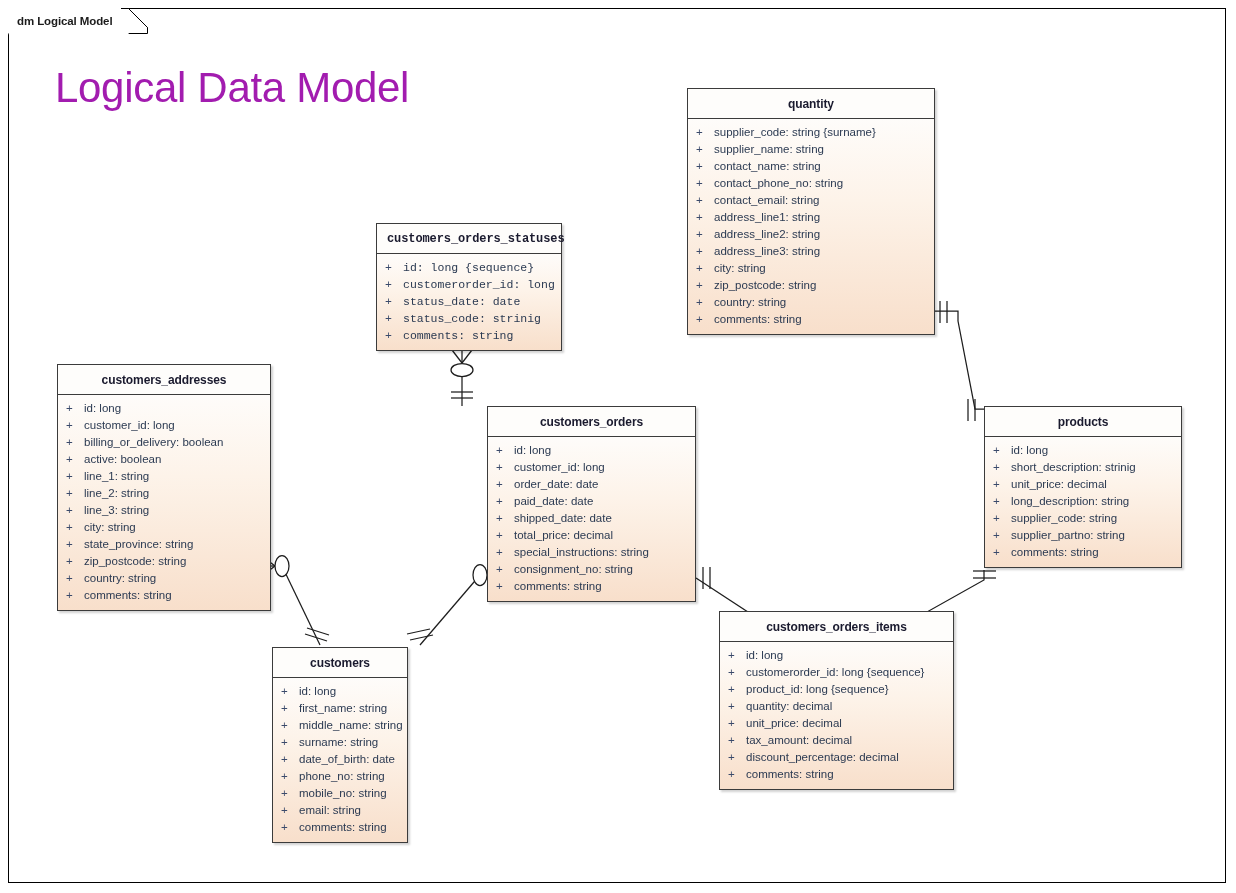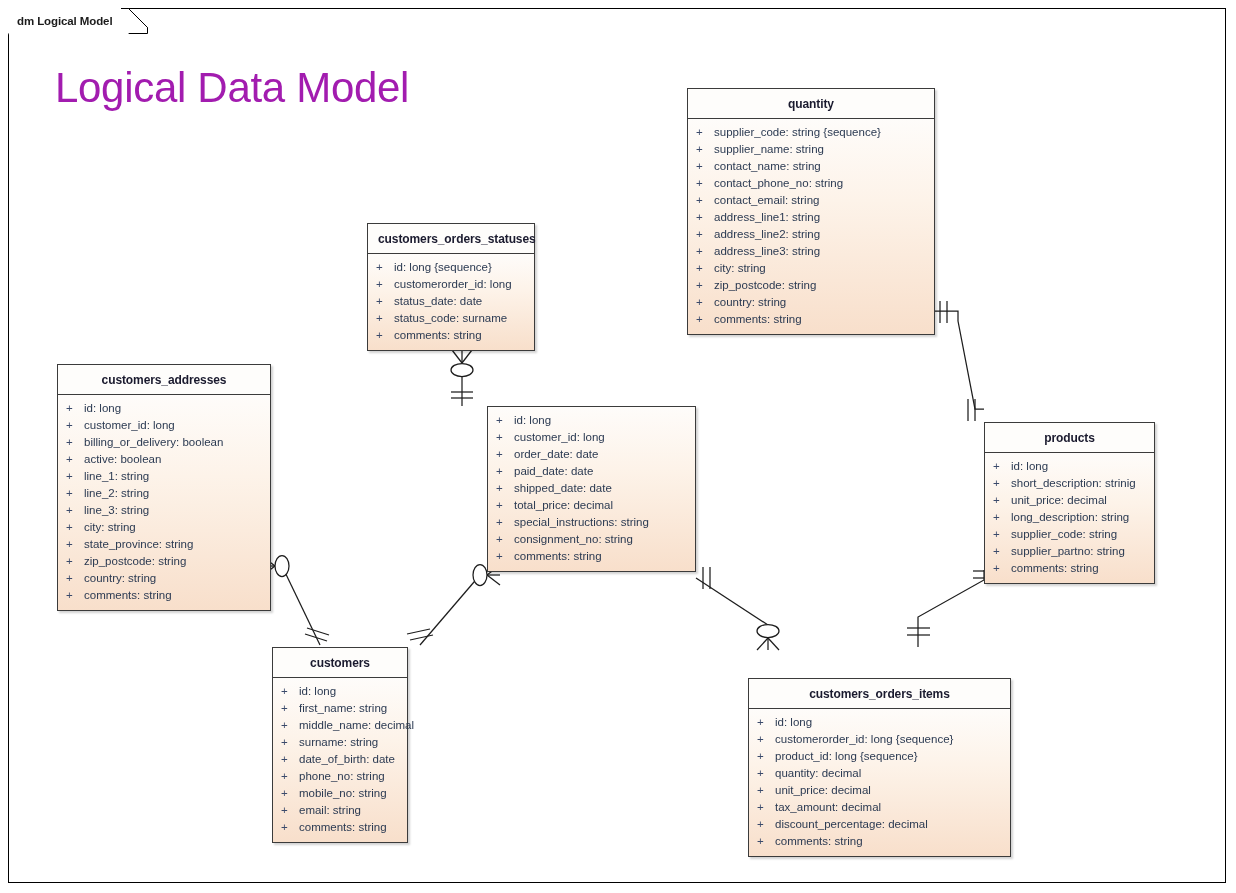--- a/index.html
+++ b/index.html
@@ -162,21 +162,21 @@
     </g>
 
   </svg>
 
   <div id="entity-layer">
       <div class="entity" style="left: 687px; top: 88px; width: 248px;">
         <div class="entity-name">quantity</div>
         <div class="attrs">
           <div class="attr">
             <span class="vis">+</span>
-            <span class="attr-text">supplier_code: string {sequence}</span>
+            <span class="attr-text">supplier_code: string {surname}</span>
           </div>
           <div class="attr">
             <span class="vis">+</span>
             <span class="attr-text">supplier_name: string</span>
           </div>
           <div class="attr">
             <span class="vis">+</span>
             <span class="attr-text">contact_name: string</span>
           </div>
           <div class="attr">
@@ -210,38 +210,38 @@
           <div class="attr">
             <span class="vis">+</span>
             <span class="attr-text">country: string</span>
           </div>
           <div class="attr">
             <span class="vis">+</span>
             <span class="attr-text">comments: string</span>
           </div>
         </div>
       </div>
-      <div class="entity" style="left: 367px; top: 223px; width: 168px;">
+      <div class="entity" style="left: 376px; top: 223px; width: 186px; font-family: Liberation Mono, monospace;">
         <div class="entity-name">customers_orders_statuses</div>
         <div class="attrs">
           <div class="attr">
             <span class="vis">+</span>
             <span class="attr-text">id: long {sequence}</span>
           </div>
           <div class="attr">
             <span class="vis">+</span>
             <span class="attr-text">customerorder_id: long</span>
           </div>
           <div class="attr">
             <span class="vis">+</span>
             <span class="attr-text">status_date: date</span>
           </div>
           <div class="attr">
             <span class="vis">+</span>
-            <span class="attr-text">status_code: surname</span>
+            <span class="attr-text">status_code: strinig</span>
           </div>
           <div class="attr">
             <span class="vis">+</span>
             <span class="attr-text">comments: string</span>
           </div>
         </div>
       </div>
       <div class="entity" style="left: 57px; top: 364px; width: 214px;">
         <div class="entity-name">customers_addresses</div>
         <div class="attrs">
@@ -289,20 +289,21 @@
             <span class="vis">+</span>
             <span class="attr-text">country: string</span>
           </div>
           <div class="attr">
             <span class="vis">+</span>
             <span class="attr-text">comments: string</span>
           </div>
         </div>
       </div>
       <div class="entity" style="left: 487px; top: 406px; width: 209px;">
+        <div class="entity-name">customers_orders</div>
         <div class="attrs">
           <div class="attr">
             <span class="vis">+</span>
             <span class="attr-text">id: long</span>
           </div>
           <div class="attr">
             <span class="vis">+</span>
             <span class="attr-text">customer_id: long</span>
           </div>
           <div class="attr">
@@ -328,21 +329,21 @@
           <div class="attr">
             <span class="vis">+</span>
             <span class="attr-text">consignment_no: string</span>
           </div>
           <div class="attr">
             <span class="vis">+</span>
             <span class="attr-text">comments: string</span>
           </div>
         </div>
       </div>
-      <div class="entity" style="left: 984px; top: 422px; width: 171px;">
+      <div class="entity" style="left: 984px; top: 406px; width: 198px;">
         <div class="entity-name">products</div>
         <div class="attrs">
           <div class="attr">
             <span class="vis">+</span>
             <span class="attr-text">id: long</span>
           </div>
           <div class="attr">
             <span class="vis">+</span>
             <span class="attr-text">short_description: strinig</span>
           </div>
@@ -374,21 +375,21 @@
           <div class="attr">
             <span class="vis">+</span>
             <span class="attr-text">id: long</span>
           </div>
           <div class="attr">
             <span class="vis">+</span>
             <span class="attr-text">first_name: string</span>
           </div>
           <div class="attr">
             <span class="vis">+</span>
-            <span class="attr-text">middle_name: decimal</span>
+            <span class="attr-text">middle_name: string</span>
           </div>
           <div class="attr">
             <span class="vis">+</span>
             <span class="attr-text">surname: string</span>
           </div>
           <div class="attr">
             <span class="vis">+</span>
             <span class="attr-text">date_of_birth: date</span>
           </div>
           <div class="attr">
@@ -402,21 +403,21 @@
           <div class="attr">
             <span class="vis">+</span>
             <span class="attr-text">email: string</span>
           </div>
           <div class="attr">
             <span class="vis">+</span>
             <span class="attr-text">comments: string</span>
           </div>
         </div>
       </div>
-      <div class="entity" style="left: 719px; top: 678px; width: 263px; margin-left: 29px;">
+      <div class="entity" style="left: 719px; top: 611px; width: 235px;">
         <div class="entity-name">customers_orders_items</div>
         <div class="attrs">
           <div class="attr">
             <span class="vis">+</span>
             <span class="attr-text">id: long</span>
           </div>
           <div class="attr">
             <span class="vis">+</span>
             <span class="attr-text">customerorder_id: long {sequence}</span>
           </div>

